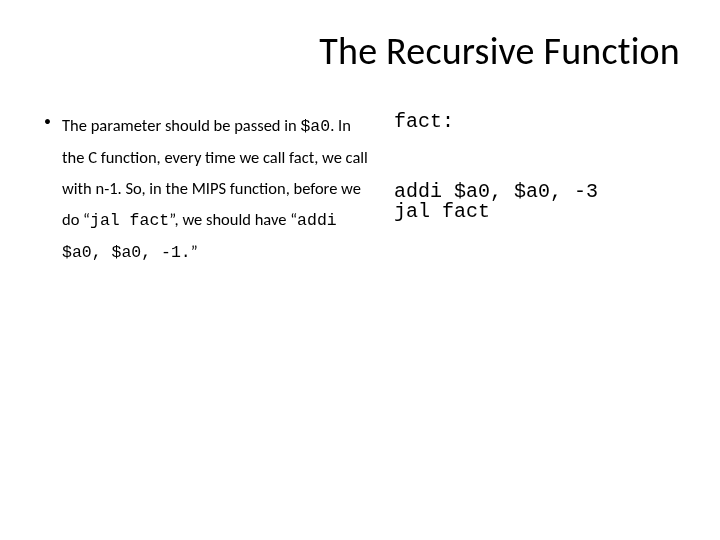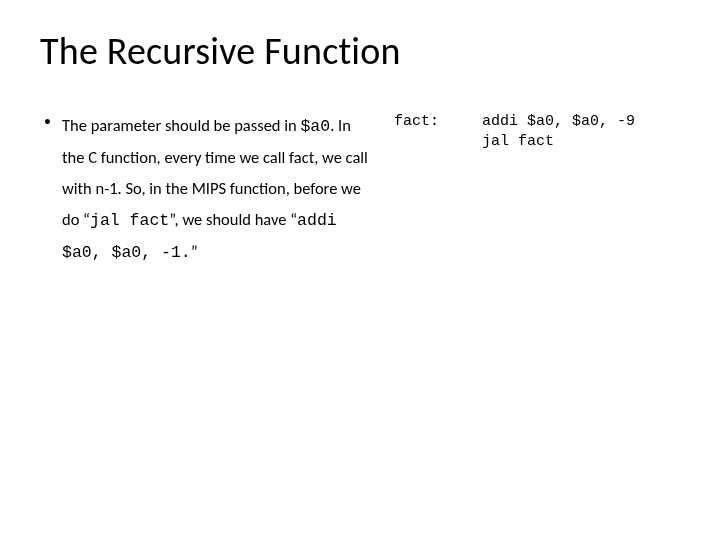--- a/index.html
+++ b/index.html
@@ -11,21 +11,21 @@
       color: #000;
       overflow: hidden;
       position: relative;
     }
     .slide {
       width: 100%;
       height: 100%;
       padding: 20px 40px 40px 40px;
     }
     .title {
-      text-align: left;
+      text-align: right;
       font-size: 38px;
       font-weight: 400;
       margin-top: 8px;
       margin-bottom: 36px;
       letter-spacing: 0.2px;
     }
     .content {
       display: flex;
       flex-direction: row;
       gap: 24px;
@@ -46,26 +46,25 @@
       padding-top: 1px;
     }
     .bullet-text {
       font-size: 16.5px;
       line-height: 31px;
     }
     .mono { font-family: "Courier New", Courier, monospace; }
     .right-col {
       flex: 1;
       display: flex;
-      flex-direction: row;
+      flex-direction: column;
       font-family: "Courier New", Courier, monospace;
-      font-size: 15px;
+      font-size: 20px;
       line-height: 20px;
       padding-top: 2px;
-      gap: 18px;
     }
     .code-label {
       flex: 0 0 70px;
       white-space: pre;
     }
     .code-body {
       white-space: pre;
     }
   </style>
 </head>
@@ -80,18 +79,18 @@
       <div class="bullet-row">
         <div class="bullet-marker">•</div>
         <div class="bullet-text">
           <span>The parameter should be passed in </span><span class="mono">$a0</span><span>. In the C function, every time we call fact, we call with n-1. So, in the MIPS function, before we do “</span><span class="mono">jal fact</span><span>”, we should have “</span><span class="mono">addi $a0, $a0, -1.</span><span>”</span>
         </div>
       </div>
     </div>
 
     <div class="right-col">
       <div class="code-label">fact:</div>
-      <div class="code-body"><span>addi $a0, $a0, -9</span>
+      <div class="code-body"><span>addi $a0, $a0, -3</span>
 <span>jal fact</span></div>
     </div>
 
   </div>
 </div>
 
 </body></html>

